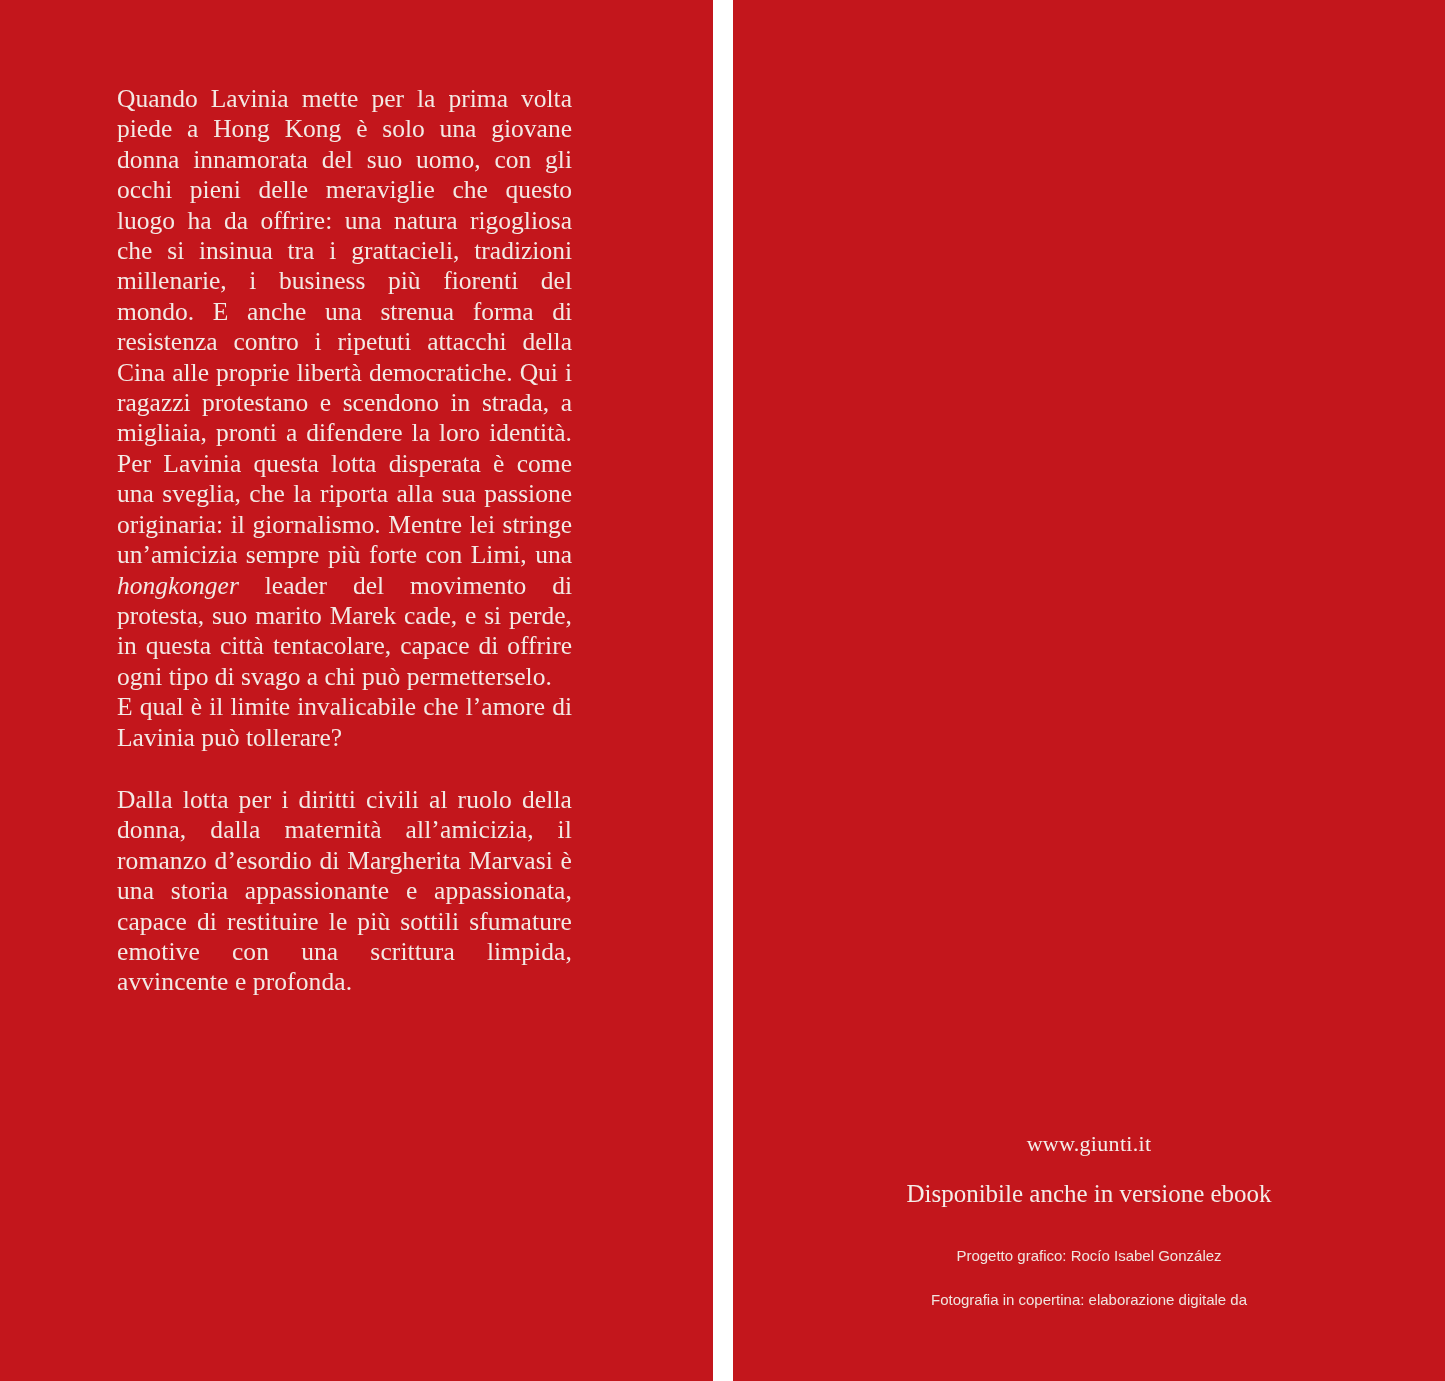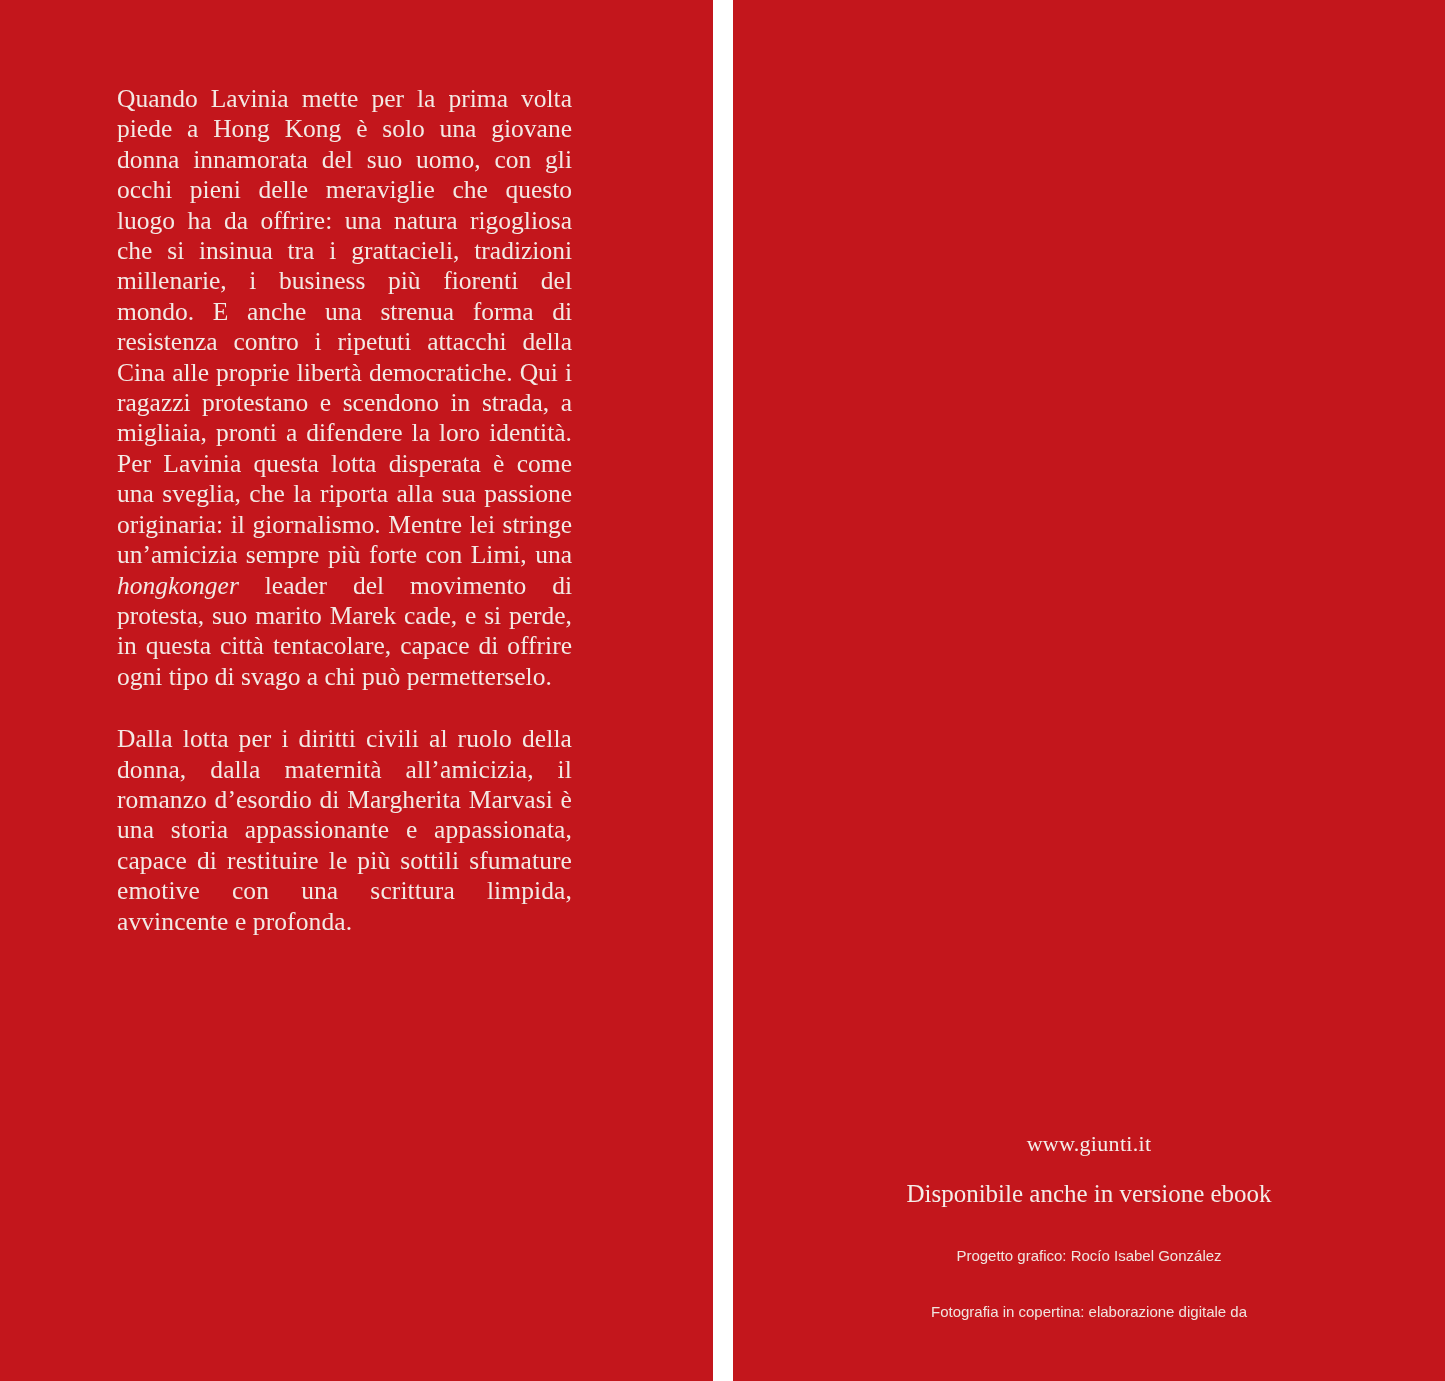--- a/index.html
+++ b/index.html
@@ -101,31 +101,31 @@
     top: 1288px;
     width: 712px;
     text-align: center;
     color: #f0e4df;
     font-family: "Liberation Sans", sans-serif;
     font-size: 15px;
     line-height: 24px;
   }
   .credit-2 div {
     white-space: nowrap;
-    margin-top: 12px;
   }
 </style>
 </head>
 <body>
 
 <div class="spread">
 
   <div class="panel panel-left">
     <div class="blurb">
       <p><span>Quando Lavinia mette per la prima volta piede a Hong Kong è solo una giovane donna innamorata del suo uomo, con gli occhi pieni delle meraviglie che questo luogo ha da offrire: una natura rigogliosa che si insinua tra i grattacieli, tradizioni millenarie, i business più fiorenti del mondo. E anche una strenua forma di resistenza contro i ripetuti attacchi della Cina alle proprie libertà democratiche. Qui i ragazzi protestano e scendono in strada, a migliaia, pronti a difendere la loro identità. Per Lavinia questa lotta disperata è come una sveglia, che la riporta alla sua passione originaria: il giornalismo. Mentre lei stringe un’amicizia sempre più forte con Limi, una </span><em>hongkonger</em><span> leader del movimento di protesta, suo marito Marek cade, e si perde, in questa città tentacolare, capace di offrire ogni tipo di svago a chi può permetterselo.</span></p>
+      <p class="last-line-left">E qual è il limite invalicabile che l’amore di Lavinia può tollerare?</p>
       <p class="bold-block last-line-left">Dalla lotta per i diritti civili al ruolo della donna, dalla maternità all’amicizia, il romanzo d’esordio di Margherita Marvasi è una storia appassionante e appassionata, capace di restituire le più sottili sfumature emotive con una scrittura limpida, avvincente e profonda.</p>
     </div>
   </div>
 
   <div class="gutter"></div>
 
   <div class="panel panel-right">
 
     <div class="website">www.giunti.it</div>
     <div class="ebook-note">Disponibile anche in versione ebook</div>

